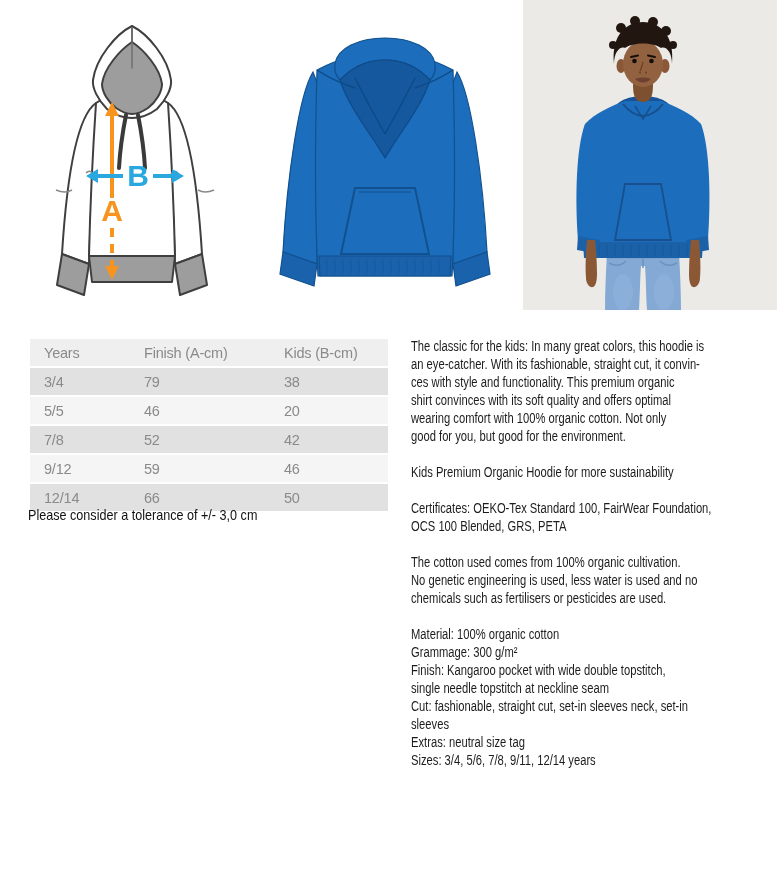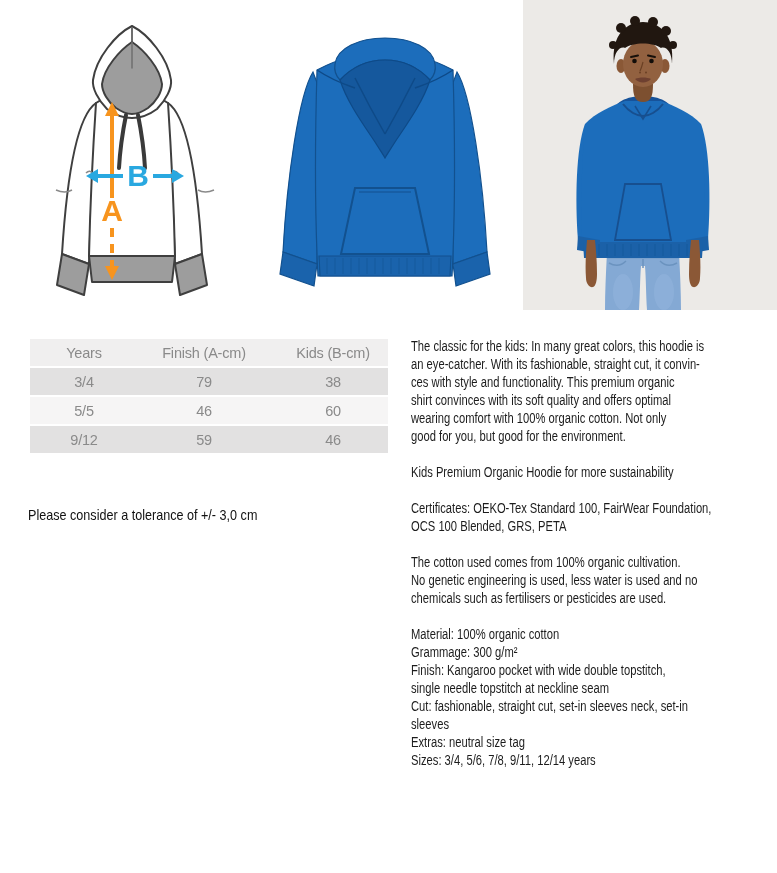--- a/index.html
+++ b/index.html
@@ -20,21 +20,21 @@
   figure{margin:0;padding:0;position:absolute;}
   .fig-diagram{left:20px;top:8px;width:230px;height:300px;}
   .fig-flat{left:255px;top:8px;width:260px;height:300px;}
   .fig-model{left:523px;top:0;width:254px;height:310px;}
   figure svg{display:block;width:100%;height:100%;}
 
   .size-block{position:absolute;left:30px;top:337px;width:358px;}
   table.size-table{border-collapse:separate;border-spacing:0 2px;width:358px;
     font-size:14.5px;color:var(--table-text);letter-spacing:-0.2px;}
   table.size-table th, table.size-table td{
-    text-align:center;font-weight:400;padding:4px 6px 4px 14px;height:19px;vertical-align:middle;}
+    text-align:left;font-weight:400;padding:4px 6px 4px 14px;height:19px;vertical-align:middle;}
   table.size-table thead tr{background:var(--table-header-bg);}
   table.size-table tbody tr:nth-child(odd){background:var(--table-row-dark-bg);}
   table.size-table tbody tr:nth-child(even){background:var(--table-row-light-bg);}
   col.c-years{width:100px;} col.c-length{width:140px;} col.c-width{width:118px;}
 
   .tolerance-note{position:absolute;left:28px;top:506px;font-size:15px;color:#111;
     white-space:nowrap;transform:scaleX(0.84);transform-origin:0 0;}
 
   .description{position:absolute;left:411px;top:337px;width:470px;
     transform:scaleX(0.8);transform-origin:0 0;
@@ -205,26 +205,36 @@
       </thead>
       <tbody>
         <tr>
           <td>3/4</td>
           <td>79</td>
           <td>38</td>
         </tr>
         <tr>
           <td>5/5</td>
           <td>46</td>
-          <td>60</td>
+          <td>20</td>
+        </tr>
+        <tr>
+          <td>7/8</td>
+          <td>52</td>
+          <td>42</td>
         </tr>
         <tr>
           <td>9/12</td>
           <td>59</td>
           <td>46</td>
+        </tr>
+        <tr>
+          <td>12/14</td>
+          <td>66</td>
+          <td>50</td>
         </tr>
       </tbody>
     </table>
   </div>
 
   <div class="tolerance-note">Please consider a tolerance of +/- 3,0 cm</div>
 
   <div class="description">
     <p>The classic for the kids: In many great colors, this hoodie is
 an eye-catcher. With its fashionable, straight cut, it convin-

